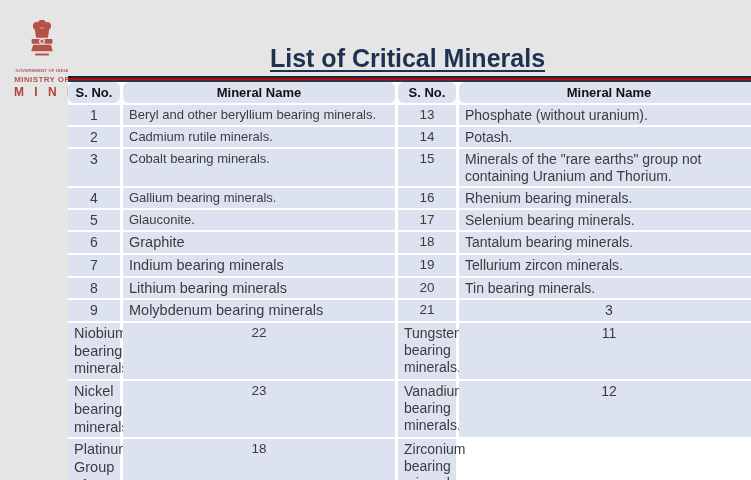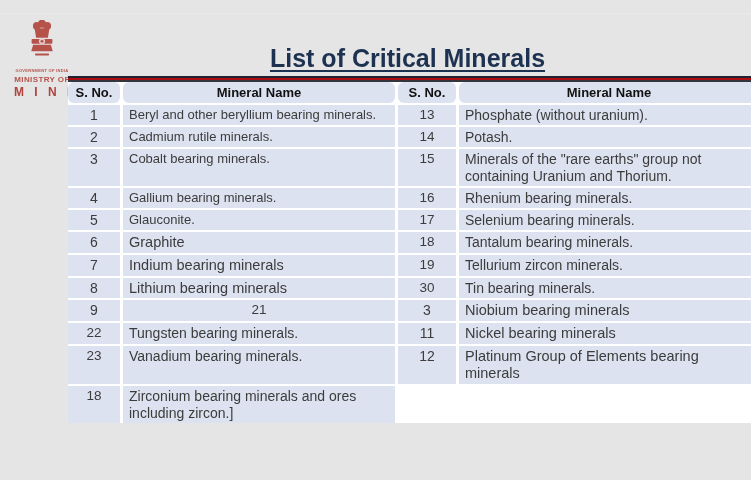--- a/index.html
+++ b/index.html
@@ -100,23 +100,24 @@
         <div class="cell num left">6</div>
         <div class="cell name left big">Graphite</div>
         <div class="cell num right">18</div>
         <div class="cell name right">Tantalum bearing minerals.</div>
         <div class="cell num left">7</div>
         <div class="cell name left big">Indium bearing minerals</div>
         <div class="cell num right">19</div>
         <div class="cell name right">Tellurium zircon minerals.</div>
         <div class="cell num left">8</div>
         <div class="cell name left big">Lithium bearing minerals</div>
-        <div class="cell num right">30</div>
+        <div class="cell num right">20</div>
         <div class="cell name right">Tin bearing minerals.</div>
         <div class="cell num left">9</div>
+        <div class="cell name left big">Molybdenum bearing minerals</div>
         <div class="cell num right">21</div>
         <div class="cell num left">3</div>
         <div class="cell name left big">Niobium bearing minerals</div>
         <div class="cell num right">22</div>
         <div class="cell name right">Tungsten bearing minerals.</div>
         <div class="cell num left">11</div>
         <div class="cell name left big">Nickel bearing minerals</div>
         <div class="cell num right">23</div>
         <div class="cell name right">Vanadium bearing minerals.</div>
         <div class="cell num left">12</div>

